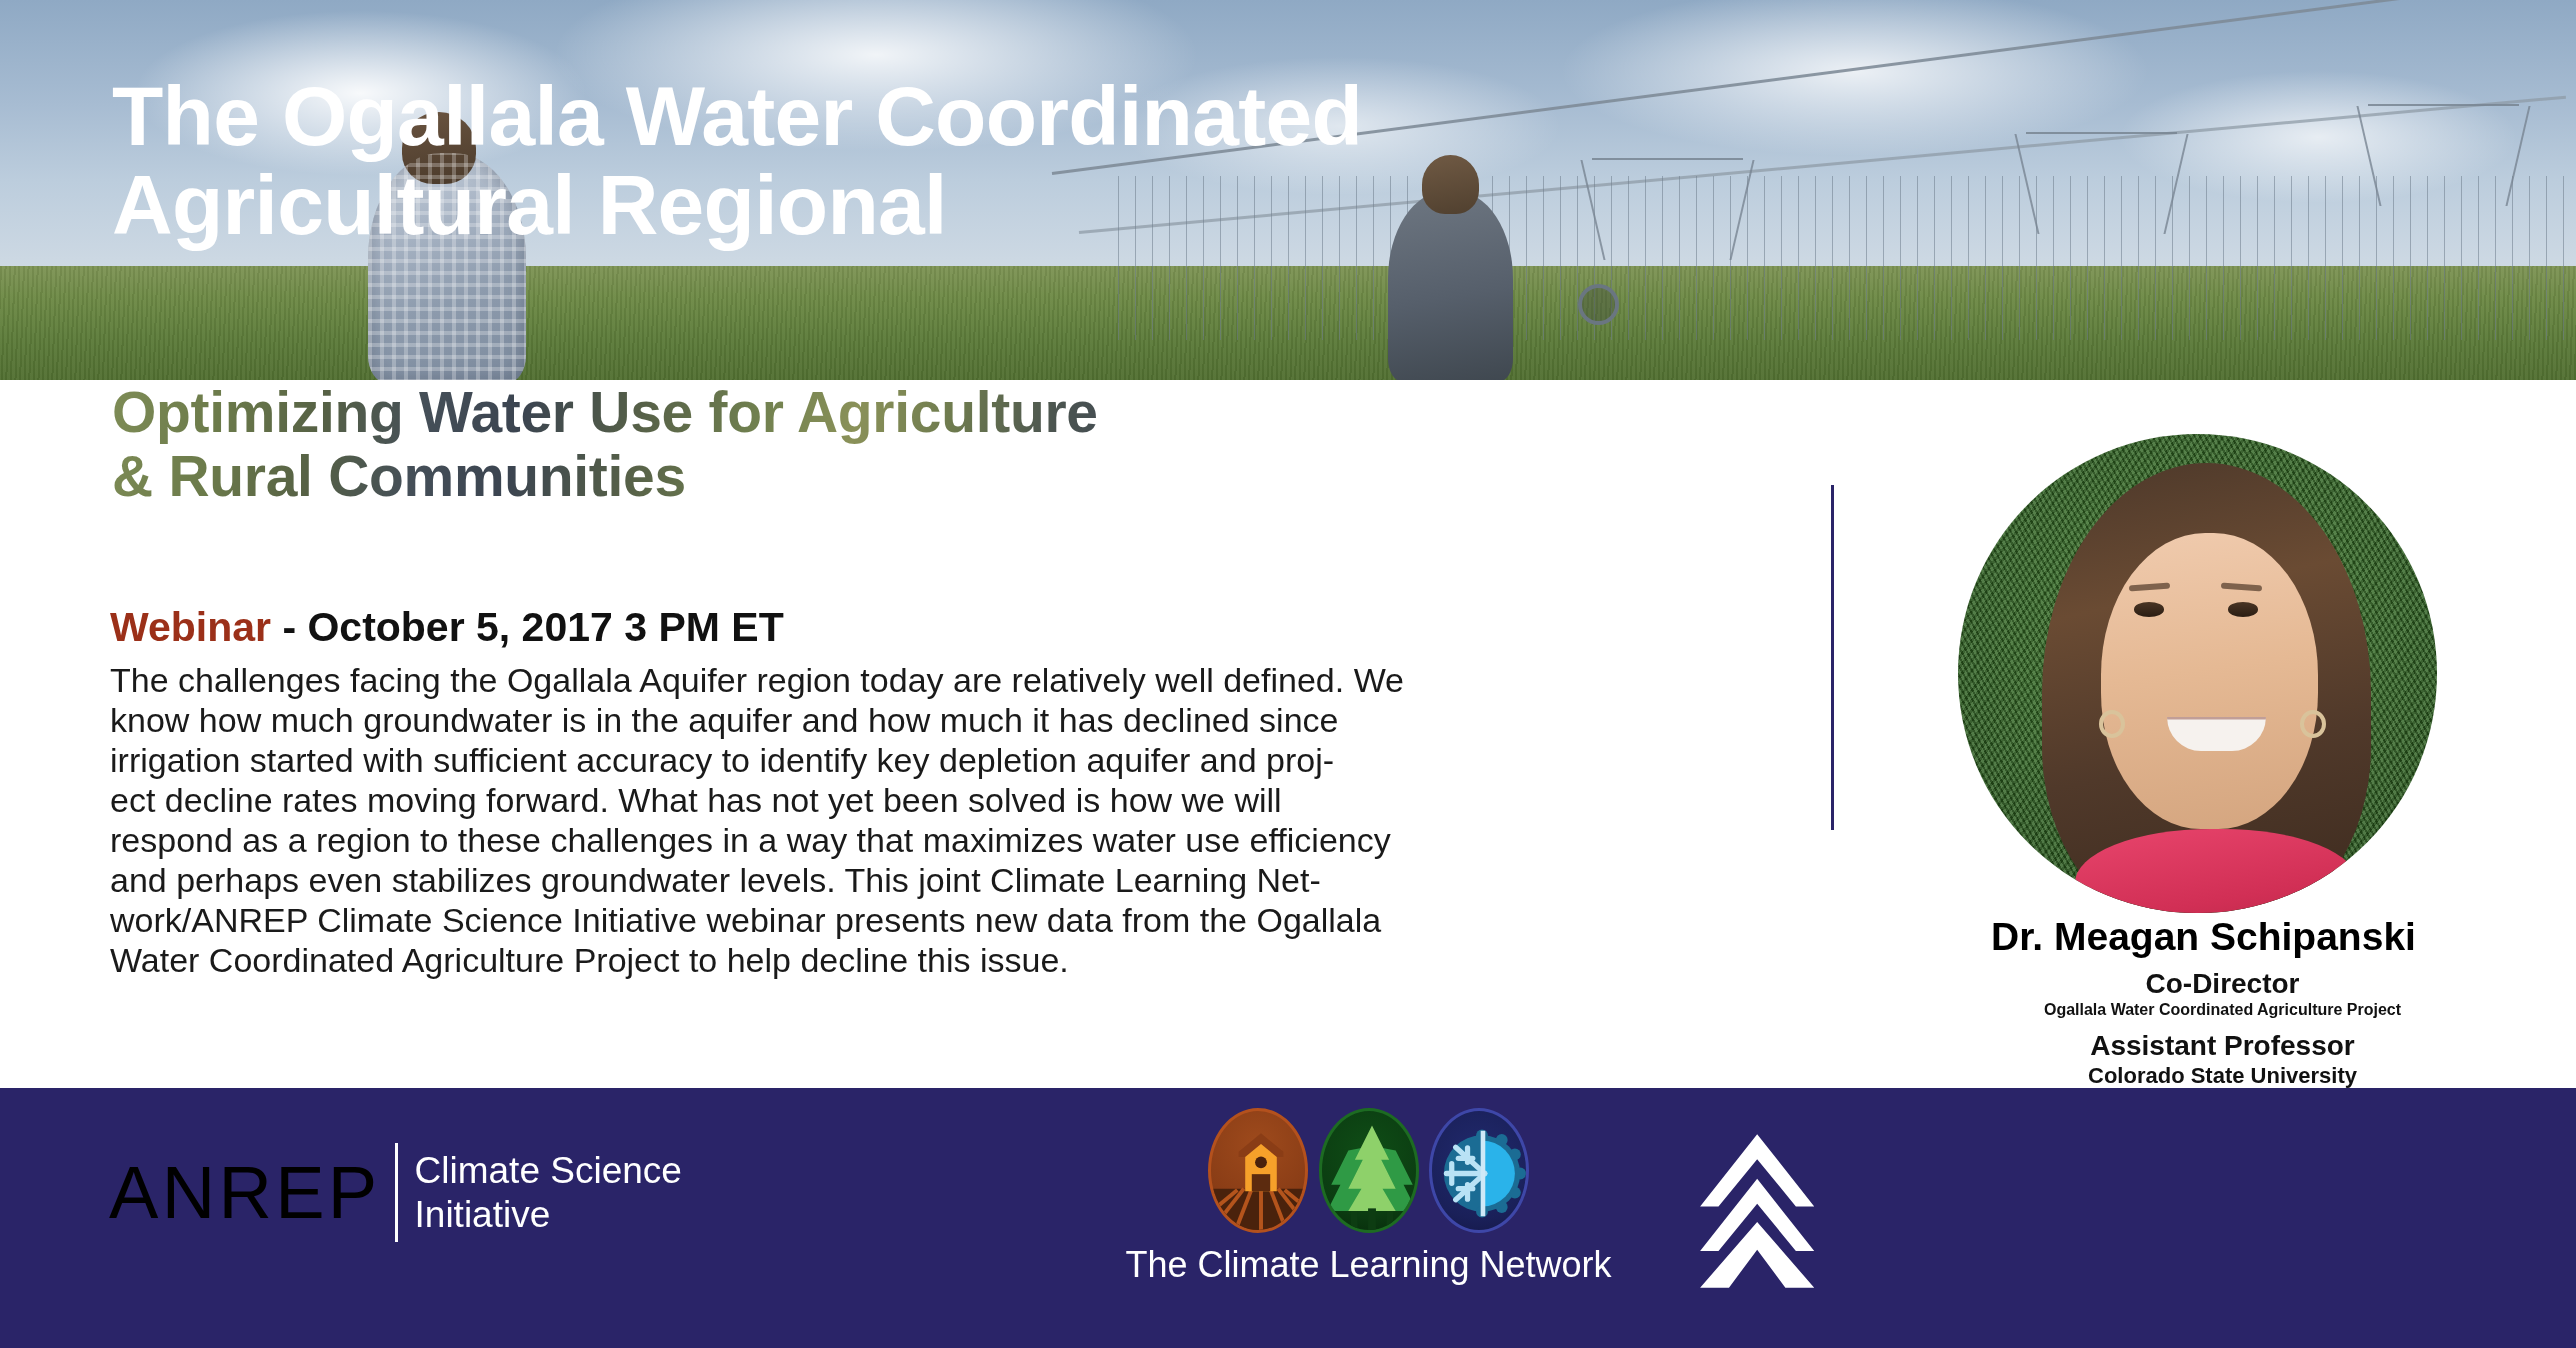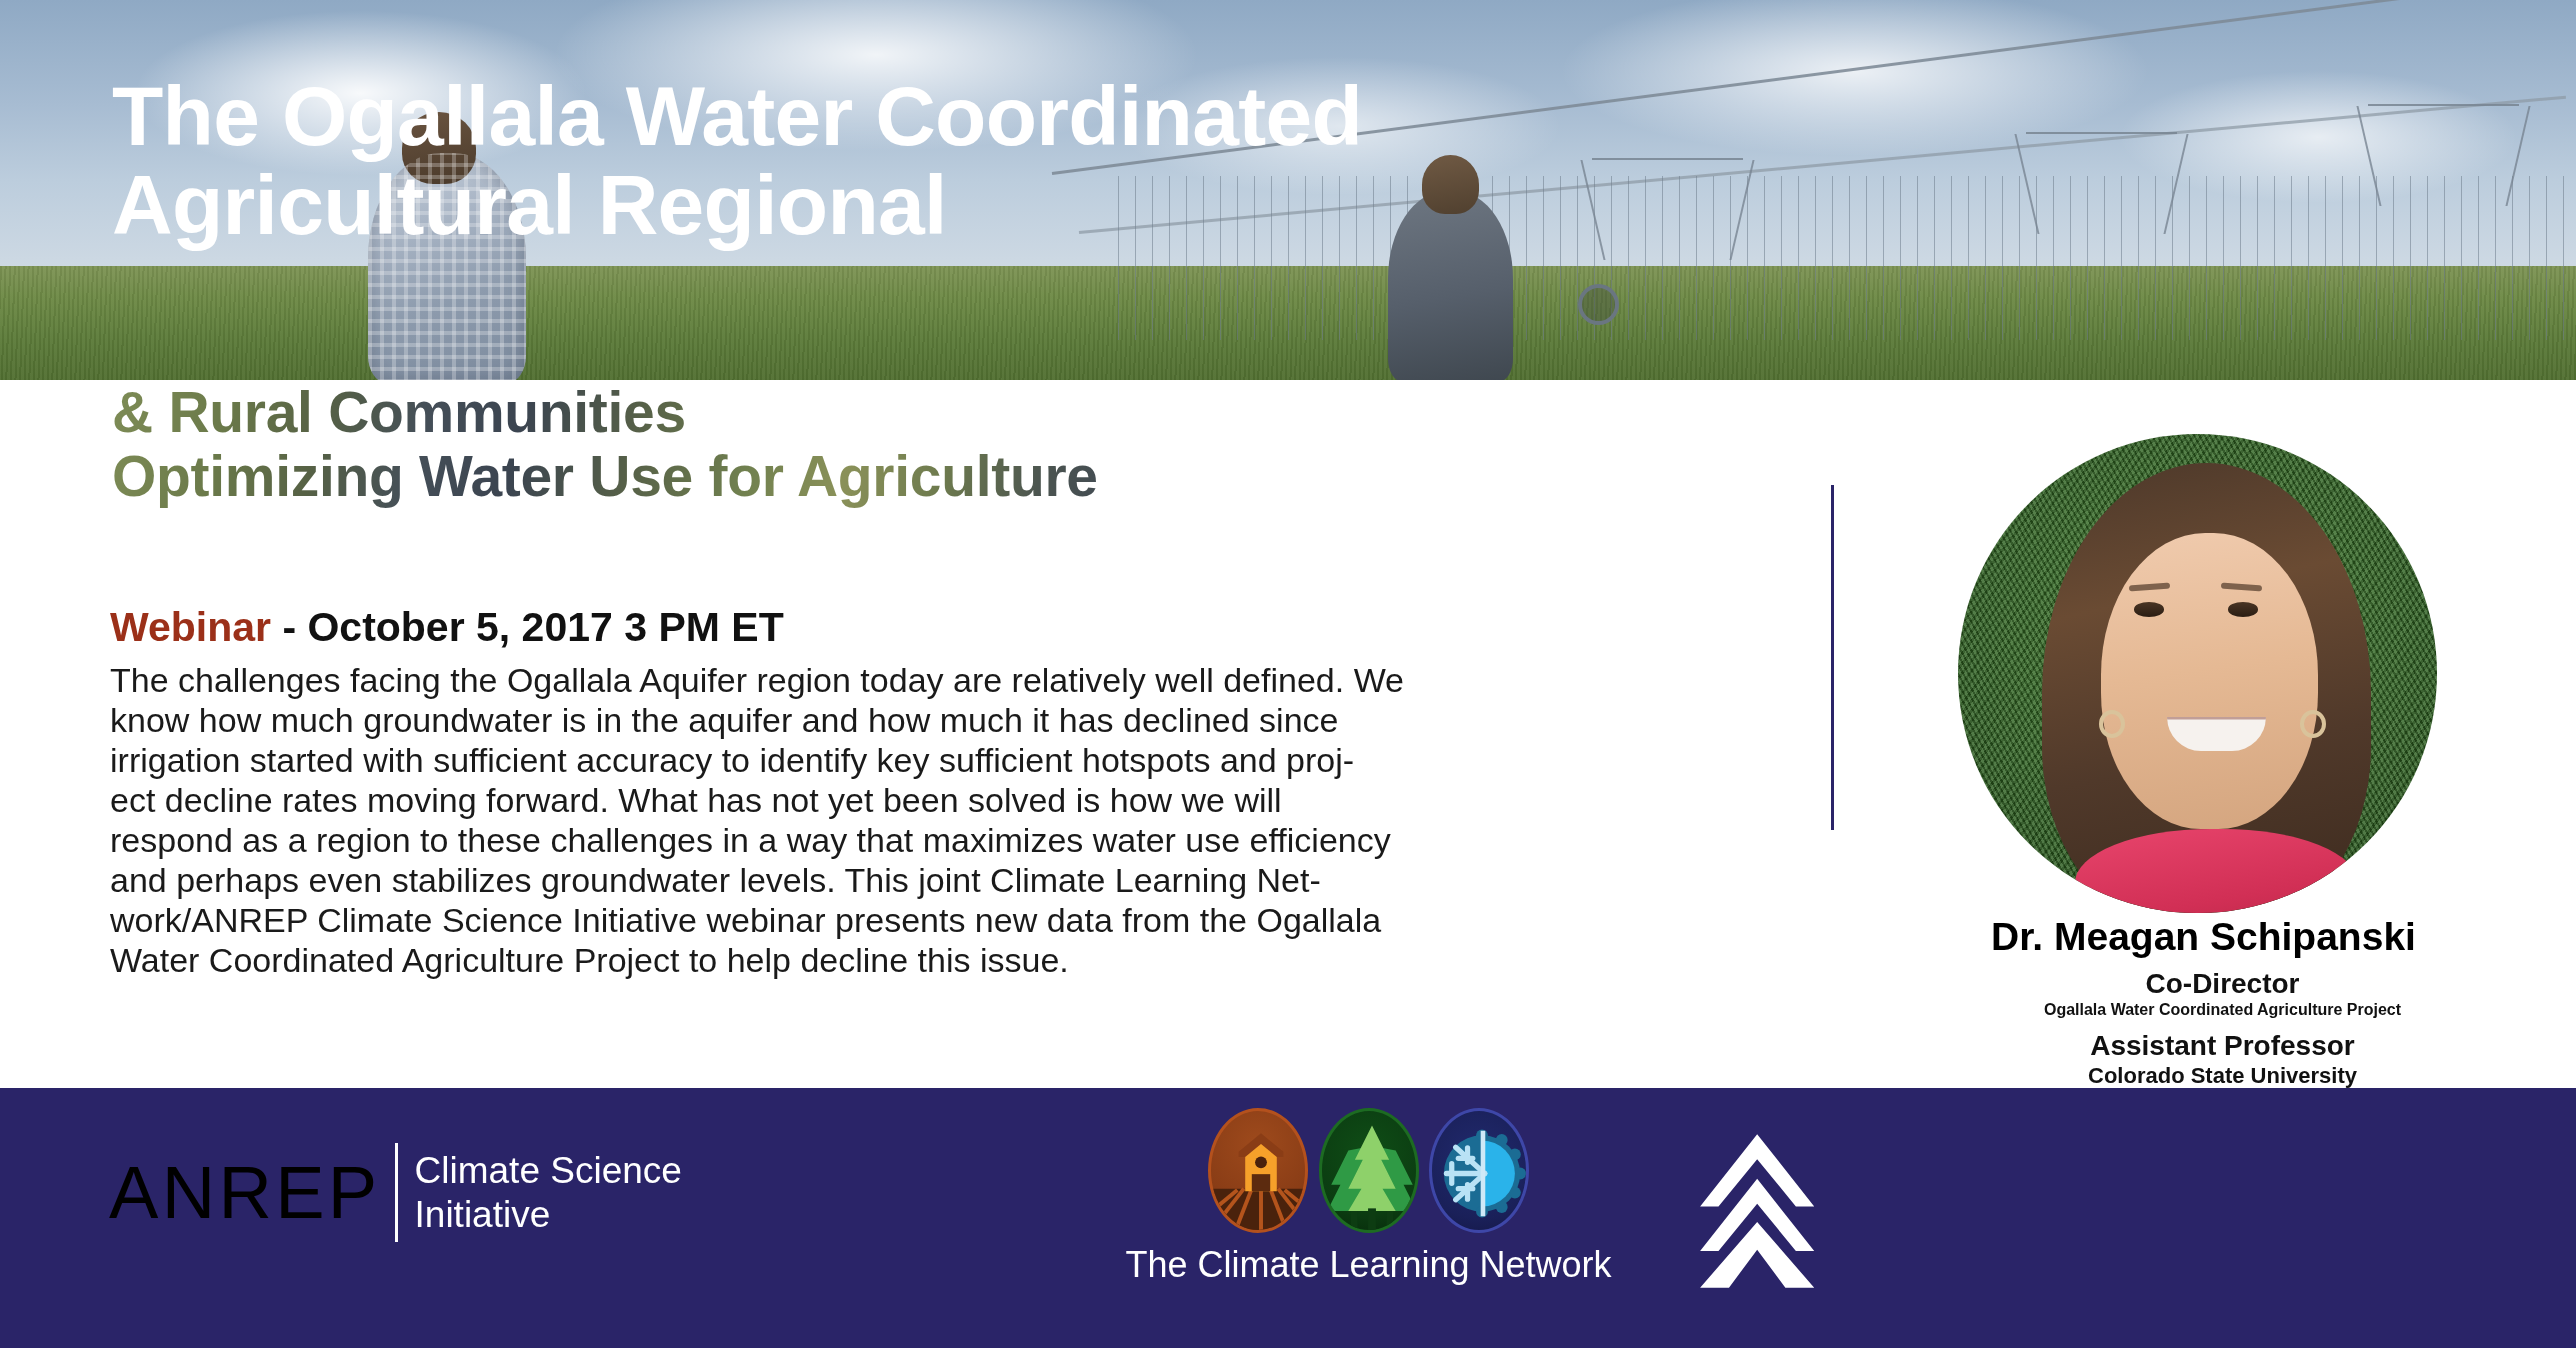--- a/index.html
+++ b/index.html
@@ -259,32 +259,32 @@
   <div class="farmer farmer-a"></div>
   <div class="farmer farmer-b"></div>
 </div>
 
 <h1 id="main-title">
   <span class="tl">The Ogallala Water Coordinated</span>
   <span class="tl">Agricultural Regional</span>
 </h1>
 
 <div id="subtitle">
+  <span class="sl">Optimizing Water Use for Agriculture</span>
   <span class="sl">&amp; Rural Communities</span>
-  <span class="sl">Optimizing Water Use for Agriculture</span>
 </div>
 
 <div id="webinar-line">
   <span class="kw">Webinar</span><span> - October 5, 2017 3 PM ET</span>
 </div>
 
 <div id="body-copy">
   <span class="bl">The challenges facing the Ogallala Aquifer region today are relatively well defined. We</span>
   <span class="bl">know how much groundwater is in the aquifer and how much it has declined since</span>
-  <span class="bl">irrigation started with sufficient accuracy to identify key sufficient hotspots and proj-</span>
+  <span class="bl">irrigation started with sufficient accuracy to identify key depletion aquifer and proj-</span>
   <span class="bl">ect decline rates moving forward. What has not yet been solved is how we will</span>
   <span class="bl">respond as a region to these challenges in a way that maximizes water use efficiency</span>
   <span class="bl">and perhaps even stabilizes groundwater levels. This joint Climate Learning Net-</span>
   <span class="bl">work/ANREP Climate Science Initiative webinar presents new data from the Ogallala</span>
   <span class="bl">Water Coordinated Agriculture Project to help decline this issue.</span>
 </div>
 
 <div id="speaker-divider"></div>
 
 <div id="headshot">

